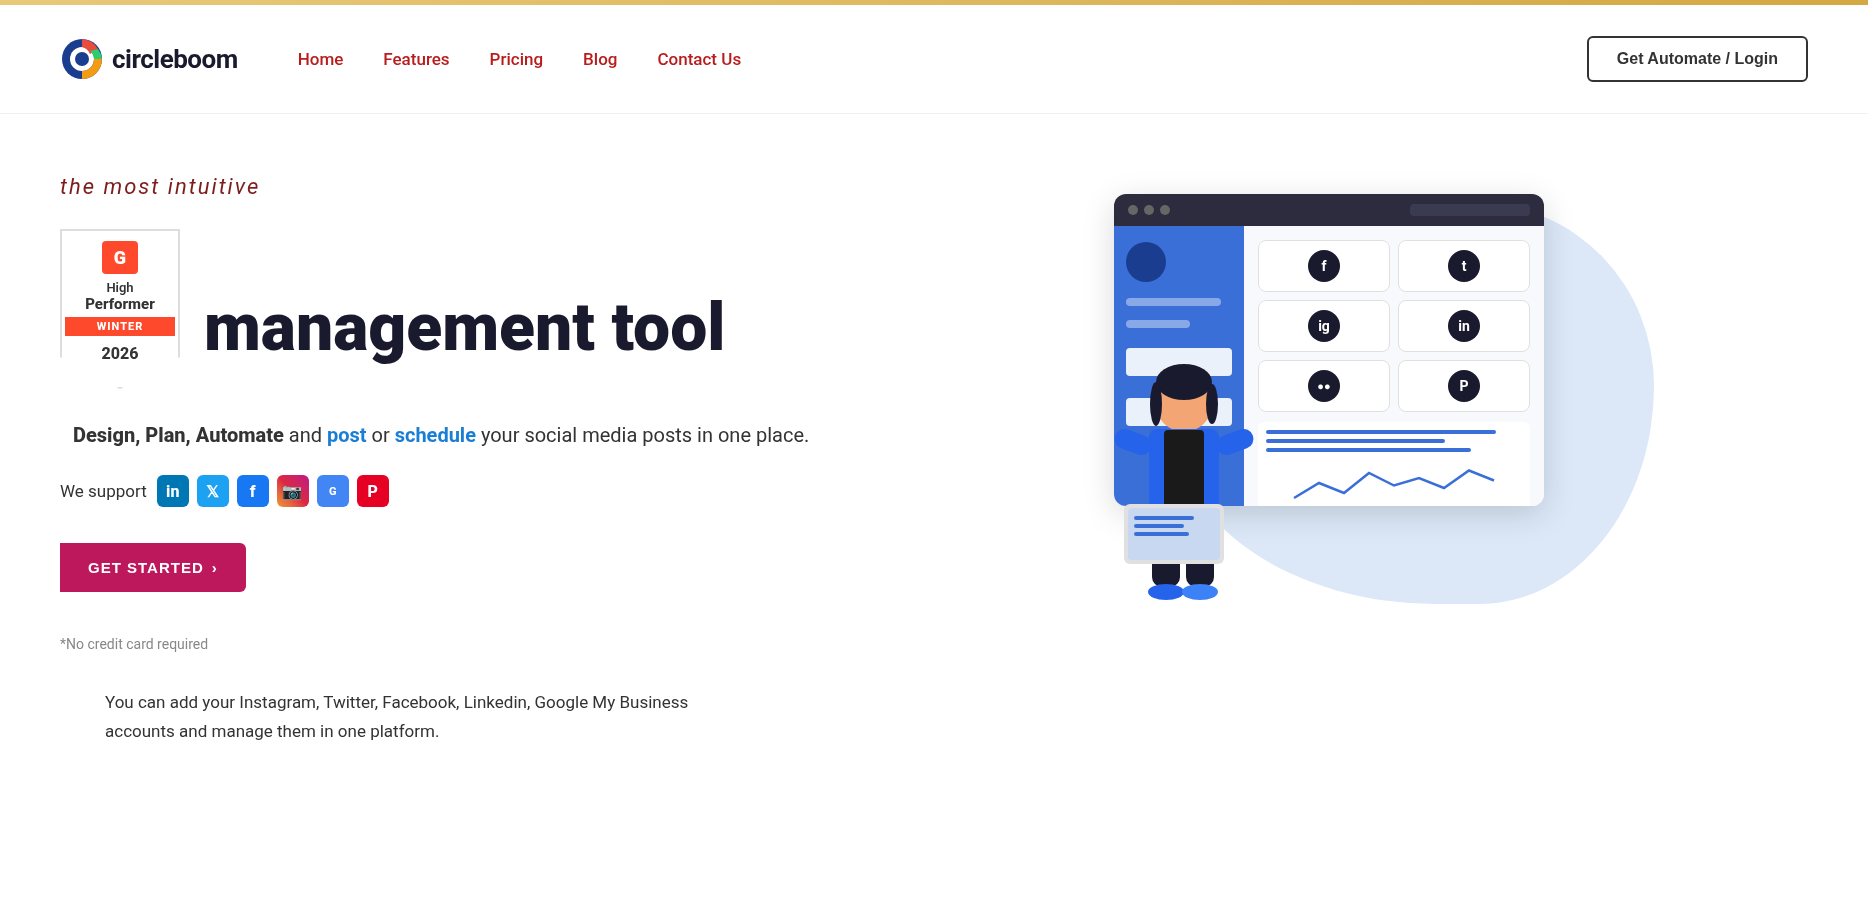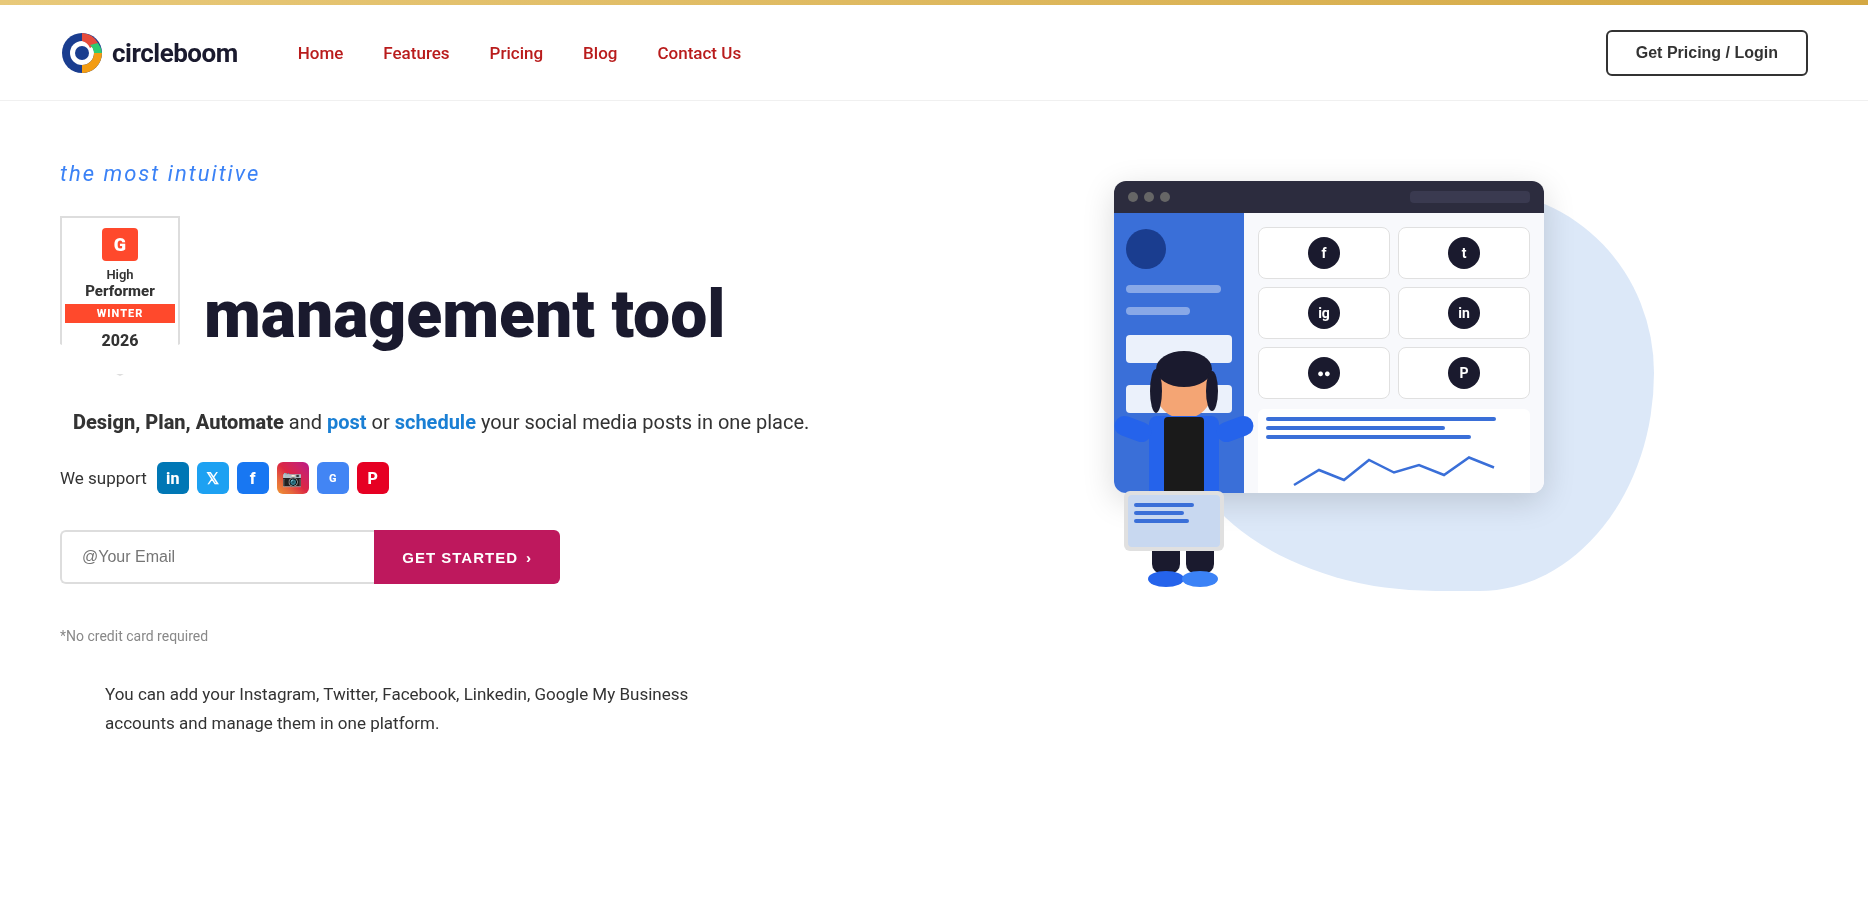--- a/index.html
+++ b/index.html
@@ -15,21 +15,21 @@
       height: 5px;
       background: linear-gradient(to right, #e8c97a, #d4a843);
       width: 100%;
     }
 
     
     header {
       display: flex;
       align-items: center;
       padding: 0 60px;
-      height: 96px;
+      height: 109px;
       border-bottom: 1px solid #f0f0f0;
       background: #fff;
     }
 
     .logo-wrap {
       display: flex;
       align-items: center;
       gap: 8px;
       text-decoration: none;
       margin-right: 60px;
@@ -95,21 +95,21 @@
     .hero-right {
       flex: 1;
       display: flex;
       justify-content: center;
       align-items: center;
       padding-left: 40px;
     }
 
     .tagline {
       font-size: 22px;
-      color: #3b82f6;
+      color: #7f1d1d;
       letter-spacing: 2px;
       font-weight: 400;
       margin-bottom: 20px;
       font-style: italic;
     }
 
     .hero-title-row {
       display: flex;
       align-items: flex-start;
       gap: 24px;
@@ -462,21 +462,21 @@
 
   <nav>
     <a href="#">Home</a>
     <a href="#">Features</a>
     <a href="#">Pricing</a>
     <a href="#">Blog</a>
     <a href="#">Contact Us</a>
   </nav>
 
   <div class="header-actions">
-    <button class="btn-getstarted">Get Pricing / Login</button>
+    <button class="btn-getstarted">Get Automate / Login</button>
   </div>
 </header>
 
 <section class="hero">
   <div class="hero-left">
 
     <p class="tagline">the most intuitive</p>
 
     <div class="hero-title-row">
 
@@ -506,21 +506,20 @@
         <div class="social-icon si-linkedin">in</div>
         <div class="social-icon si-twitter">𝕏</div>
         <div class="social-icon si-facebook">f</div>
         <div class="social-icon si-instagram">📷</div>
         <div class="social-icon si-gmb" style="font-size:11px; background:#4285f4;">G</div>
         <div class="social-icon si-pinterest">P</div>
       </div>
     </div>
 
     <div class="email-form">
-      <input class="email-input" type="email" placeholder="@Your Email" style="">
       <button class="btn-cta">
         <span>GET STARTED</span>
         <span>›</span>
       </button>
     </div>
 
     <p class="no-cc">*No credit card required</p>
 
     <p class="bottom-desc">You can add your Instagram, Twitter, Facebook, Linkedin, Google My Business accounts and manage them in one platform.</p>
   </div>

